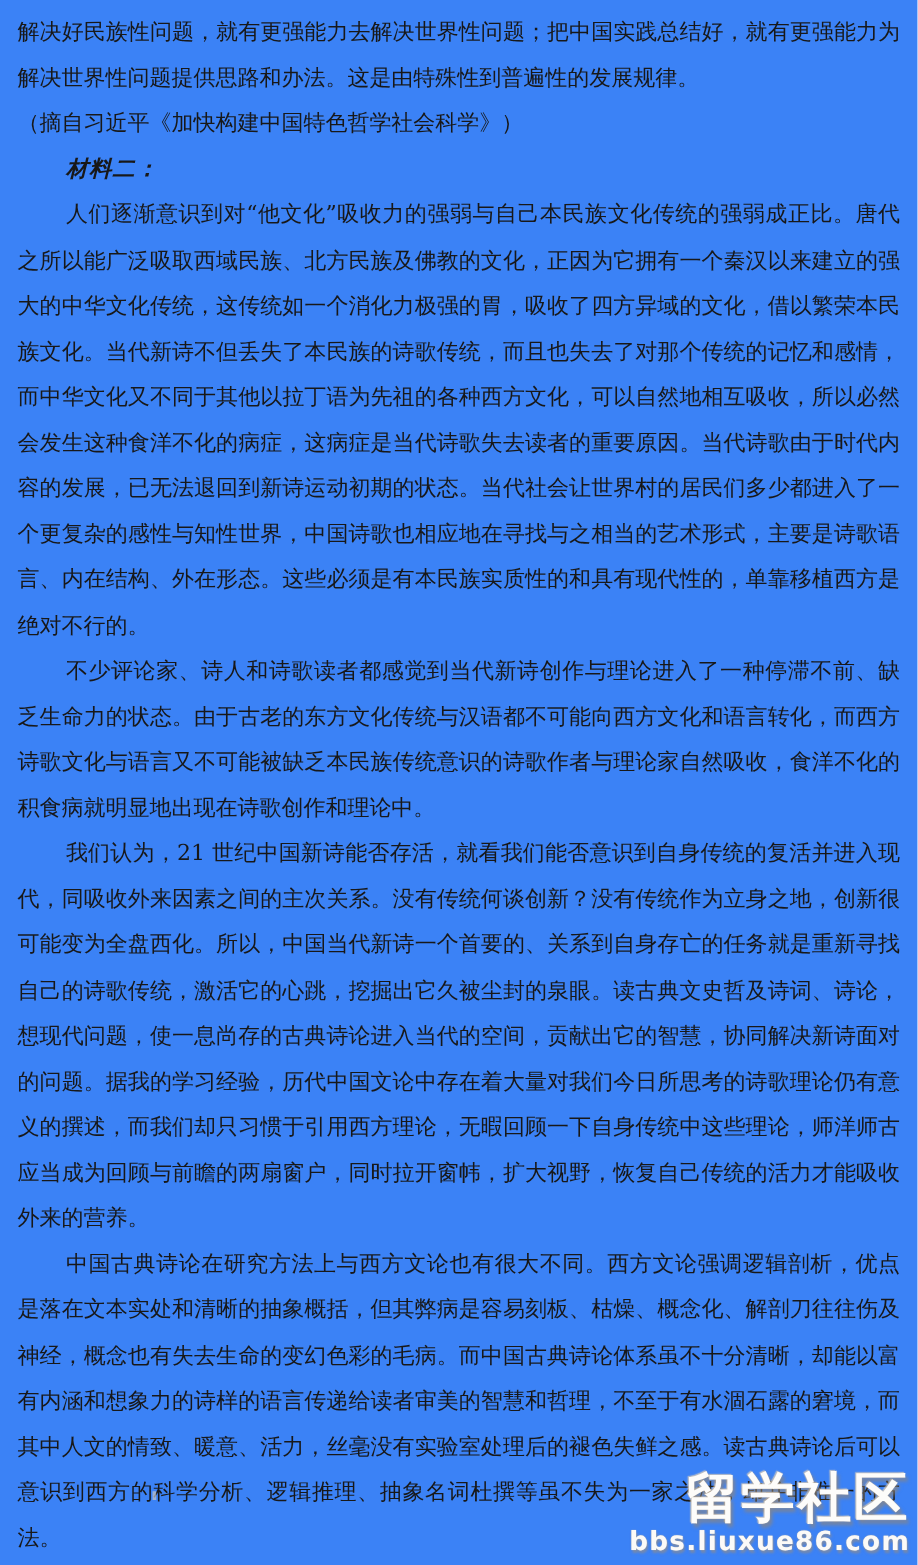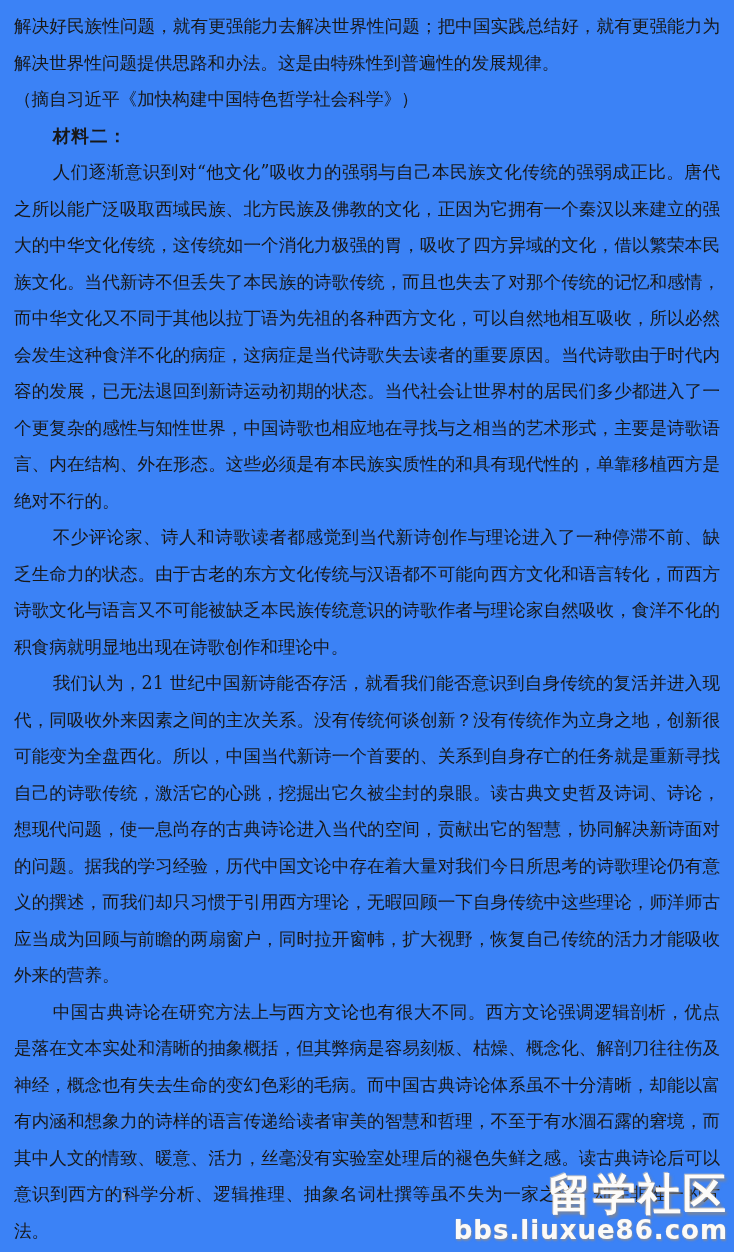--- a/index.html
+++ b/index.html
@@ -30,20 +30,21 @@
     text-indent: 0;
   }
   .source-line {
     text-align: left;
     padding-right: 22px;
   }
   .material-heading {
     text-indent: 2.2em;
     font-weight: bold;
     letter-spacing: 1px;
+    font-style: italic;
   }
   .body-para {
     text-indent: 2.2em;
   }
   .scan-speck {
     position: absolute;
     left: 122px;
     top: 1193px;
     width: 3px;
     height: 7px;
@@ -63,21 +64,21 @@
     font-size: 43px;
     font-weight: bold;
     letter-spacing: 2px;
     color: #fdfcfa;
     text-shadow:
       0 0 1px rgba(196, 180, 158, 0.9),
       2px 3px 3px rgba(150, 133, 110, 0.65),
       -1px -1px 1px rgba(220, 210, 195, 0.8);
   }
   .wm-url {
-    font-size: 26px;
+    font-size: 21px;
     font-weight: bold;
     letter-spacing: 1px;
     color: #fbfaf8;
     text-shadow:
       0 0 1px rgba(200, 186, 166, 0.9),
       1px 2px 2px rgba(158, 142, 120, 0.6);
   }
 </style>
 </head>
 <body>

